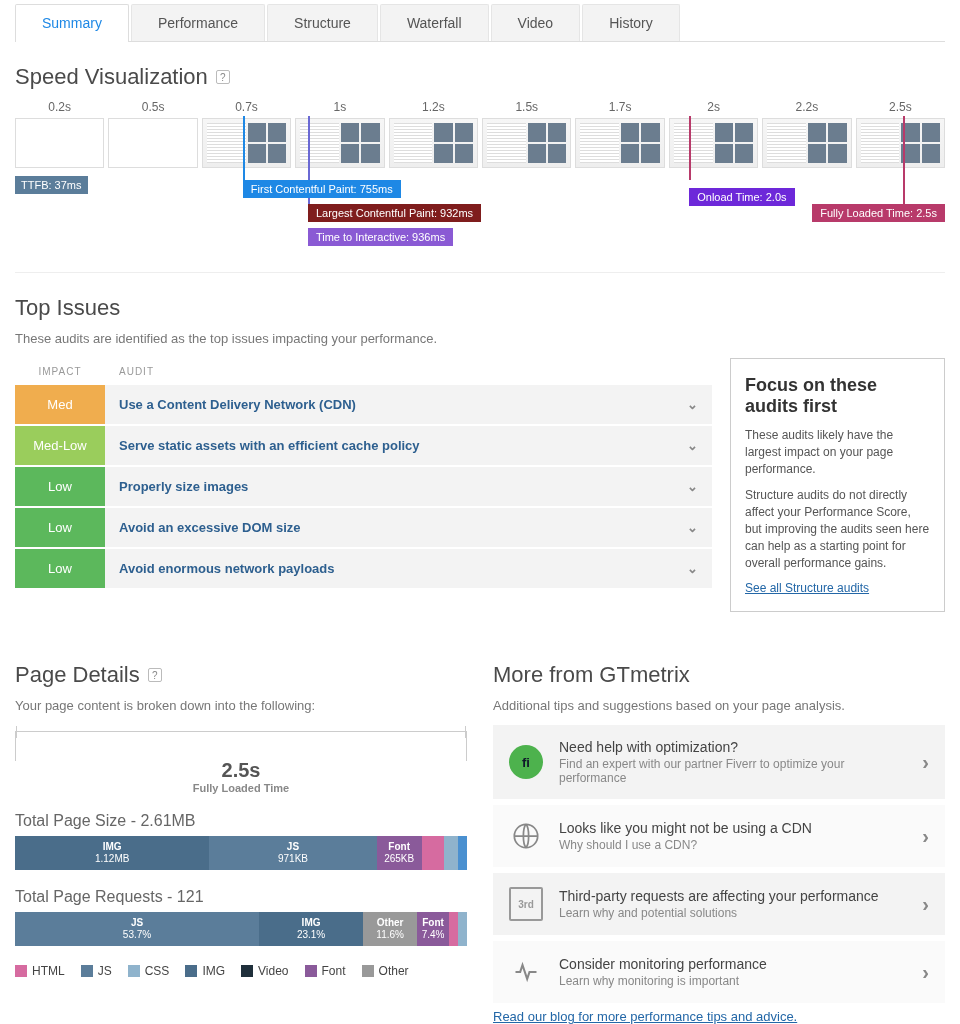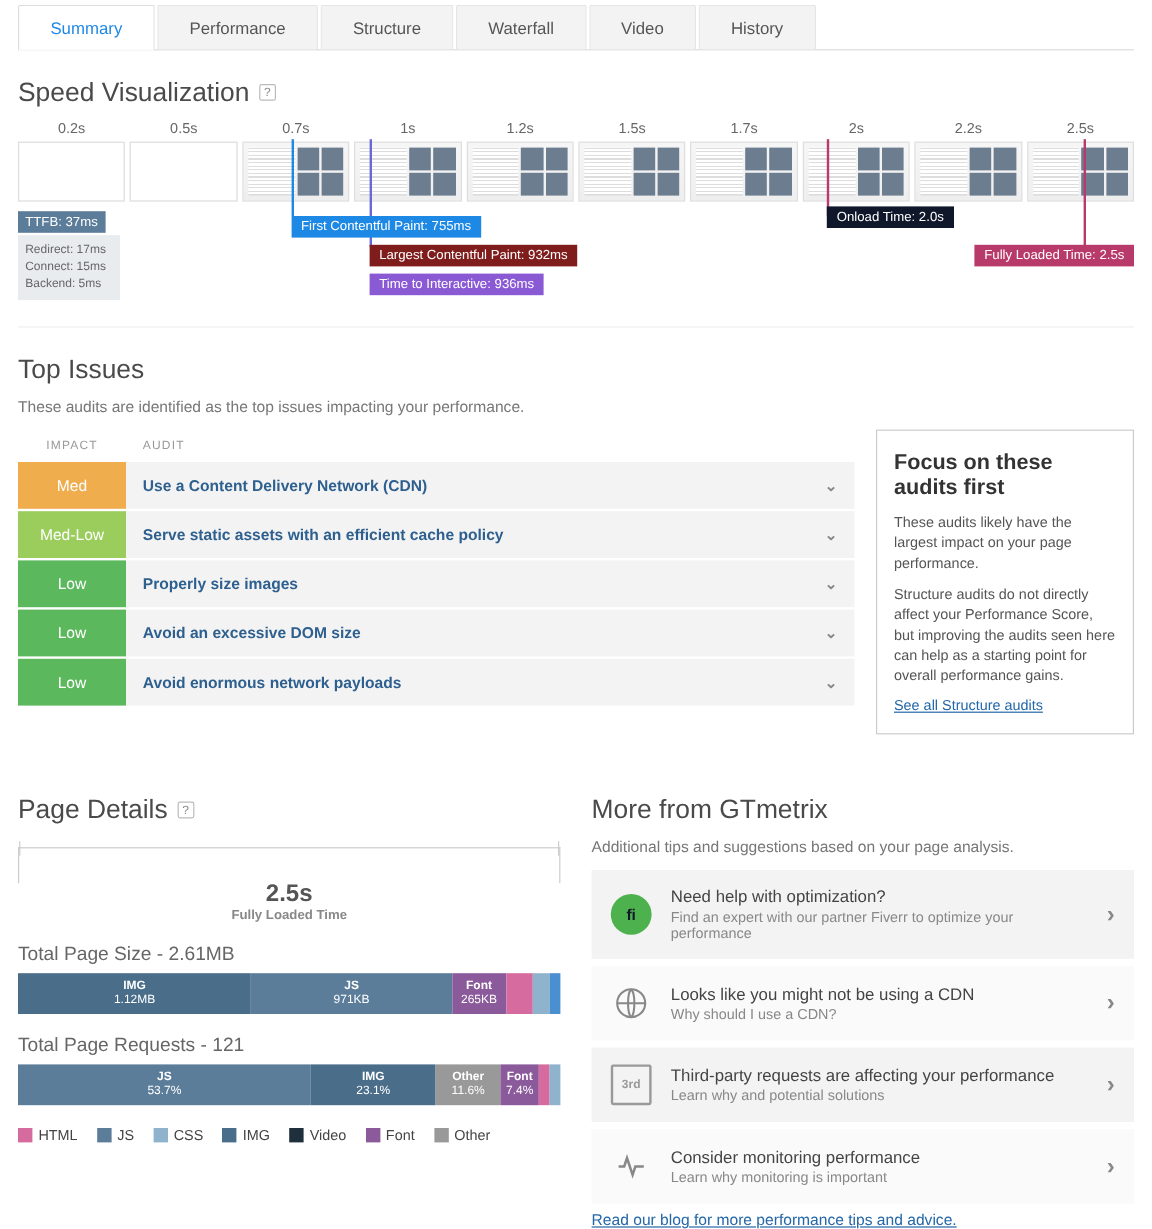--- a/index.html
+++ b/index.html
@@ -212,36 +212,31 @@
           </div>
         </div>
       </div>
     </div>
   </div>
 
 <div style="position:relative; height:90px; margin-top:4px;">
 
   <div style="position:absolute; left:0; width:85px;">
     <div class="ttfb-box">TTFB: 37ms</div>
-    <div class="ttfb-detail">
-      <div>Redirect: 17ms</div>
-      <div>Connect: 15ms</div>
-      <div>Backend: 5ms</div>
-    </div>
   </div>
 
   <div style="position:absolute; left:24.5%; top:-56px; width:2px; height:64px; background:#1e88e5;"></div>
   <div style="position:absolute; left:31.5%; top:-56px; width:2px; height:90px; background:#6a69d4;"></div>
   <div style="position:absolute; left:72.5%; top:-56px; width:2px; height:64px; background:#b83a6a;"></div>
   <div style="position:absolute; left:95.5%; top:-56px; width:2px; height:90px; background:#b83a6a;"></div>
 
   <div class="mark-label" style="left:24.5%; top:8px; background:#1e88e5;">First Contentful Paint: 755ms</div>
   <div class="mark-label" style="left:31.5%; top:32px; background:#7f1d1d;">Largest Contentful Paint: 932ms</div>
   <div class="mark-label" style="left:31.5%; top:56px; background:#8a5ad4;">Time to Interactive: 936ms</div>
-  <div class="mark-label" style="left:72.5%; top:0; background:#0f172a;">Onload Time: 2.0s</div>
+  <div class="mark-label" style="left:72.5%; top:16px; background:#6d28d9;">Onload Time: 2.0s</div>
   <div class="mark-label" style="right:0; top:32px; background:#b83a6a;">Fully Loaded Time: 2.5s</div>
 </div>
 
 <hr style="border:none;border-top:1px solid #eee; margin:10px 0;">
 
 <h2 class="section">Top Issues</h2>
 <div class="section-sub">These audits are identified as the top issues impacting your performance.</div>
 <div class="issues-wrap">
   <div class="issues-left">
     <div class="issues-head">
@@ -291,20 +286,21 @@
     <a>See all Structure audits</a>
   </div>
 </div>
 
 <div class="two-col">
   <div class="col">
     <h2 class="section">
       <span>Page Details</span>
       <span class="help-icon">?</span>
     </h2>
+    <div class="section-sub">Your page content is broken down into the following:</div>
     <div class="timeline-bar"></div>
     <div class="tl-center">
       <div class="tl-val">2.5s</div>
       <div class="tl-lbl">Fully Loaded Time</div>
     </div>
 
     <div class="subhead">Total Page Size - 2.61MB</div>
     <div class="bar">
       <div class="seg c-img" style="flex:43;">
           <b>IMG</b>

